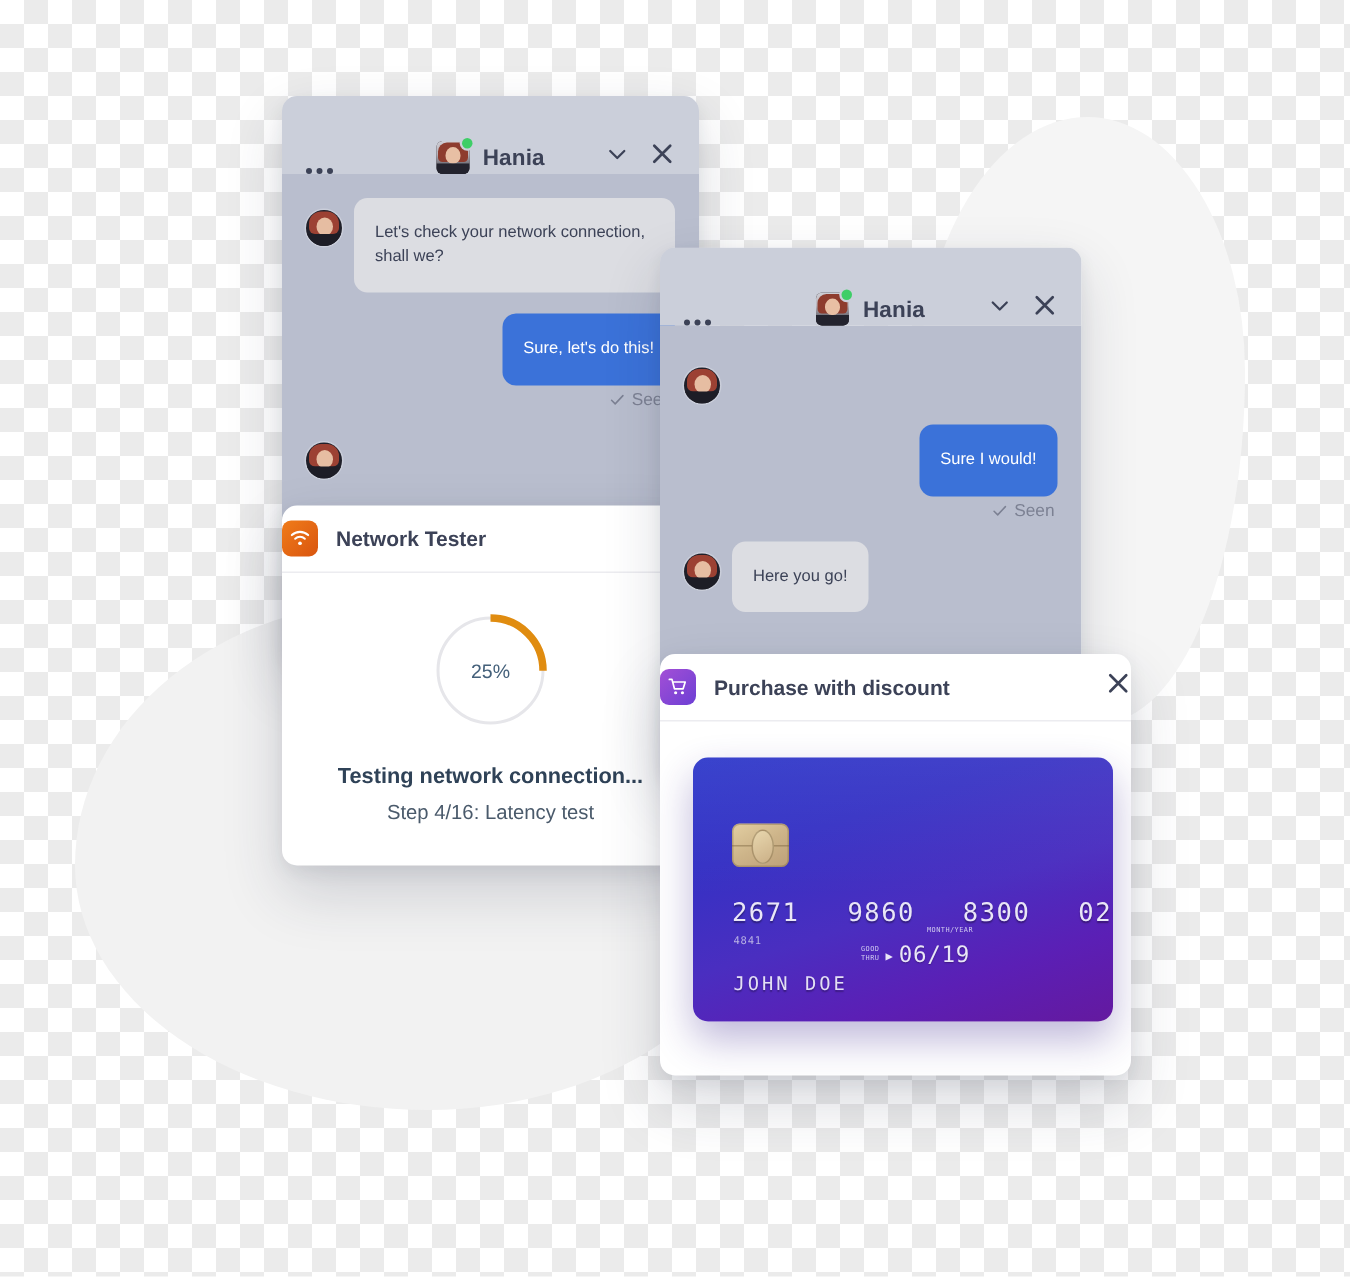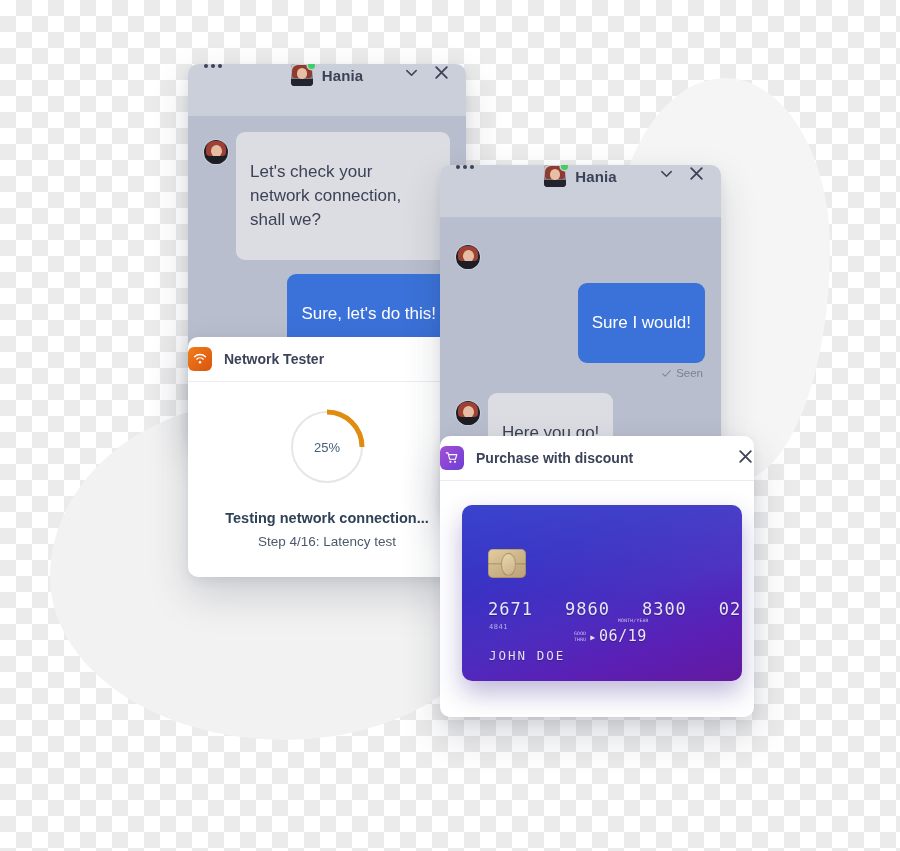--- a/index.html
+++ b/index.html
@@ -48,21 +48,21 @@
   .chat-window {
     position: absolute;
     border-radius: 10px;
     overflow: hidden;
     box-shadow: 0 16px 38px rgba(40,45,70,0.16), 0 4px 10px rgba(40,45,70,0.08);
   }
   .chat-header {
     height: 52px;
     background: #cbcfda;
     display: flex;
-    align-items: flex-start;
+    align-items: flex-end;
     padding: 0 16px;
     position: relative;
   }
   .dots {
     display: flex;
     gap: 3px;
     align-items: center;
   }
   .dots i {
     width: 4px; height: 4px; border-radius: 50%;
@@ -171,22 +171,22 @@
     position: absolute; left: 7px; top: 5px; width: 11px; height: 12px;
     background: #e6bda2; border-radius: 50% 50% 48% 48%;
   }
   .bubble-avatar .shirt {
     position: absolute; left: 0; right: 0; bottom: 0; height: 8px; background: #1d1d26;
   }
 
   .bubble {
     max-width: 186px;
     border-radius: 9px;
-    padding: 28px 14px;
-    font-size: 17px;
+    padding: 16px 14px;
+    font-size: 11px;
     line-height: 1.42;
   }
   .bubble.in {
     background: #dcdde2;
     color: #3c4257;
   }
   .bubble.out {
     background: #3b72d9;
     color: #ffffff;
   }

